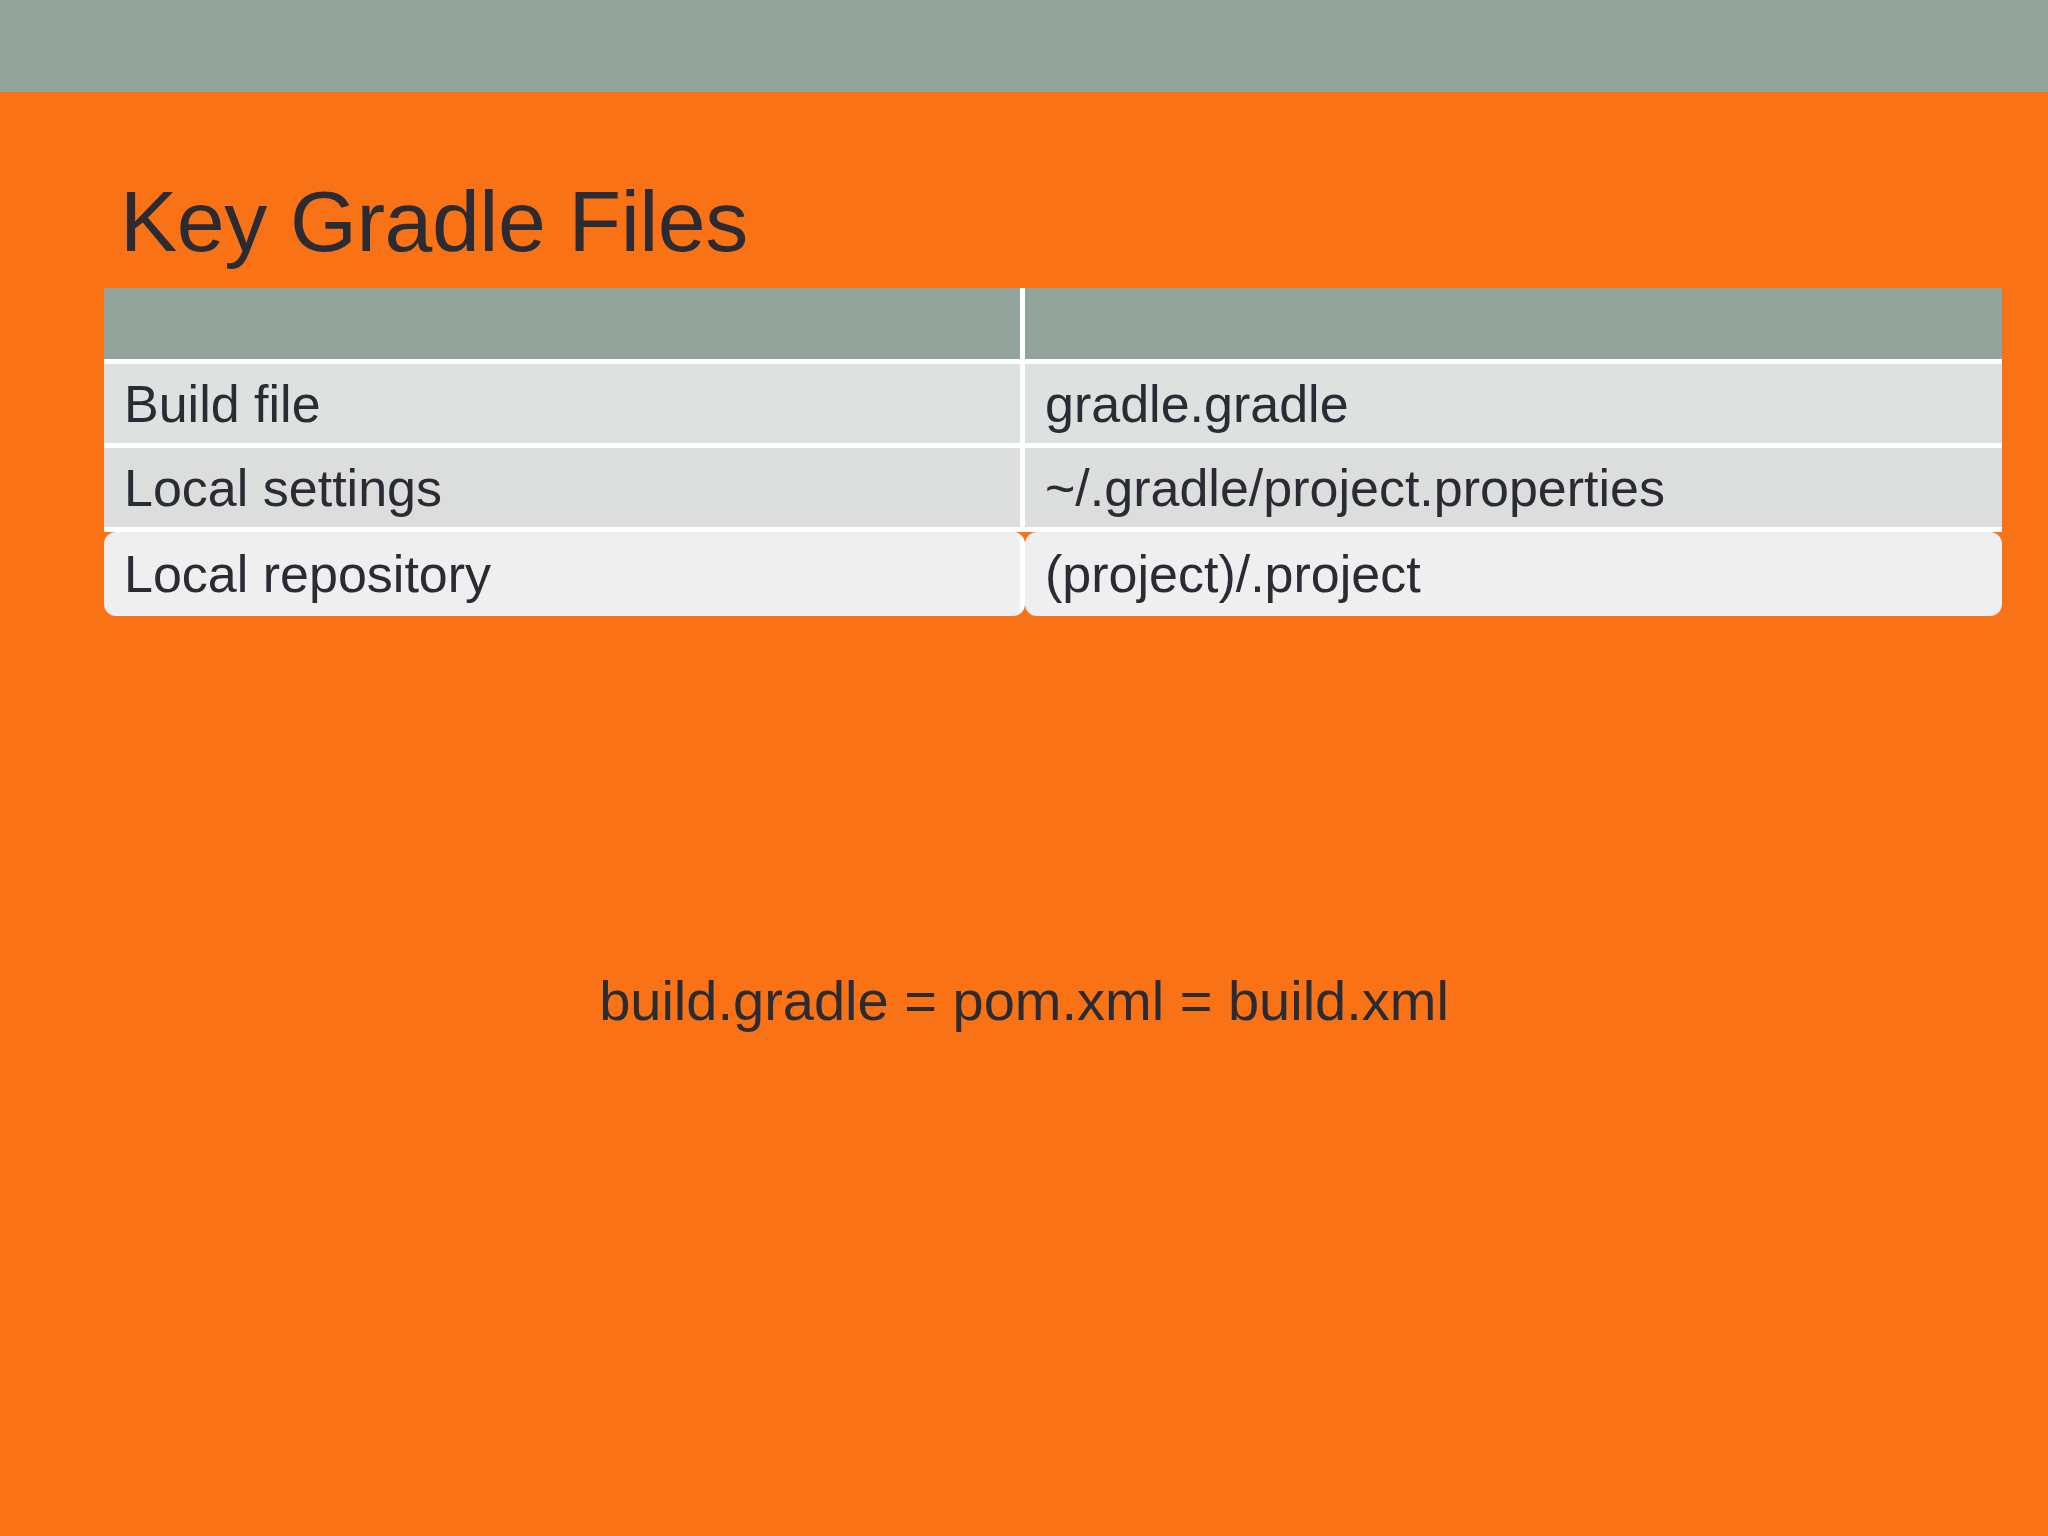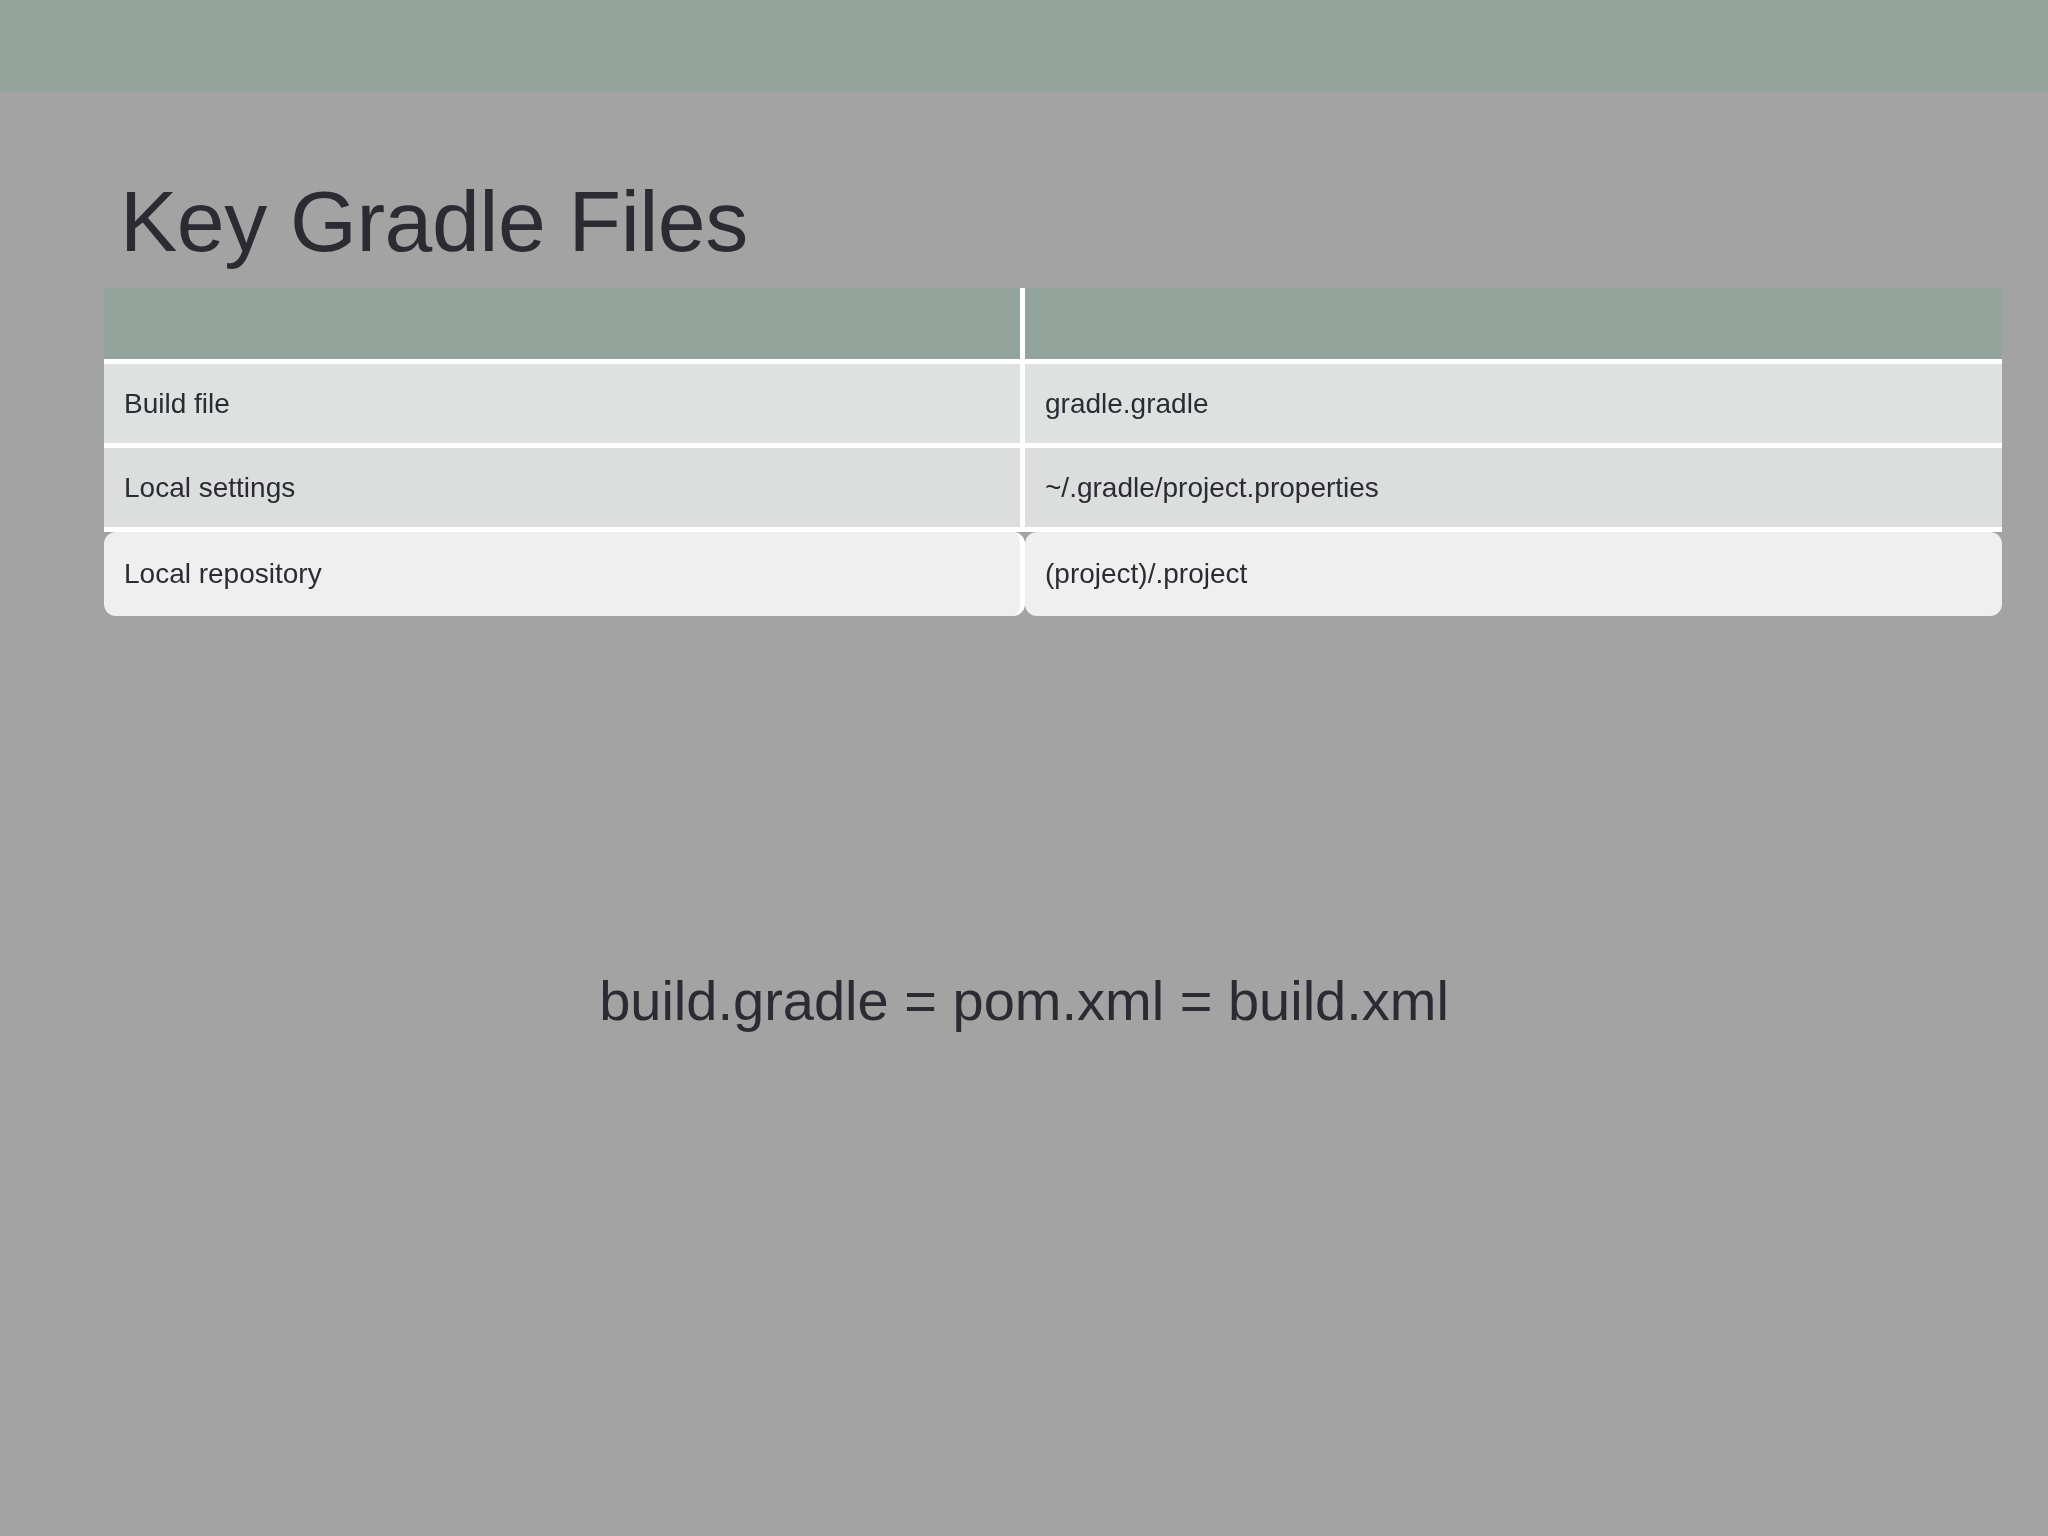--- a/index.html
+++ b/index.html
@@ -12,21 +12,21 @@
     height: 1536px;
     overflow: hidden;
     font-family: "Liberation Sans", sans-serif;
     -webkit-font-smoothing: antialiased;
   }
 
   .slide {
     position: relative;
     width: 2048px;
     height: 1536px;
-    background: #a3a3a3;
+    background: #f97316;
   }
 
   
   .top-band {
     position: absolute;
     left: 0;
     top: 0;
     width: 2048px;
     height: 92px;
     background: #92a49b;
@@ -57,21 +57,21 @@
     table-layout: fixed;
   }
   .files-table col.col-label { width: 921px; }
   .files-table col.col-value { width: 977px; }
 
   .files-table th,
   .files-table td {
     padding: 0 0 0 20px;
     height: 84px;
     vertical-align: middle;
-    font-size: 28px;
+    font-size: 52px;
     font-weight: 400;
     color: #2b2b33;
     text-align: left;
     box-sizing: border-box;
     border-right: 5px solid #ffffff;
     border-bottom: 5px solid #ffffff;
     white-space: nowrap;
     overflow: hidden;
   }
   .files-table th:last-child,

